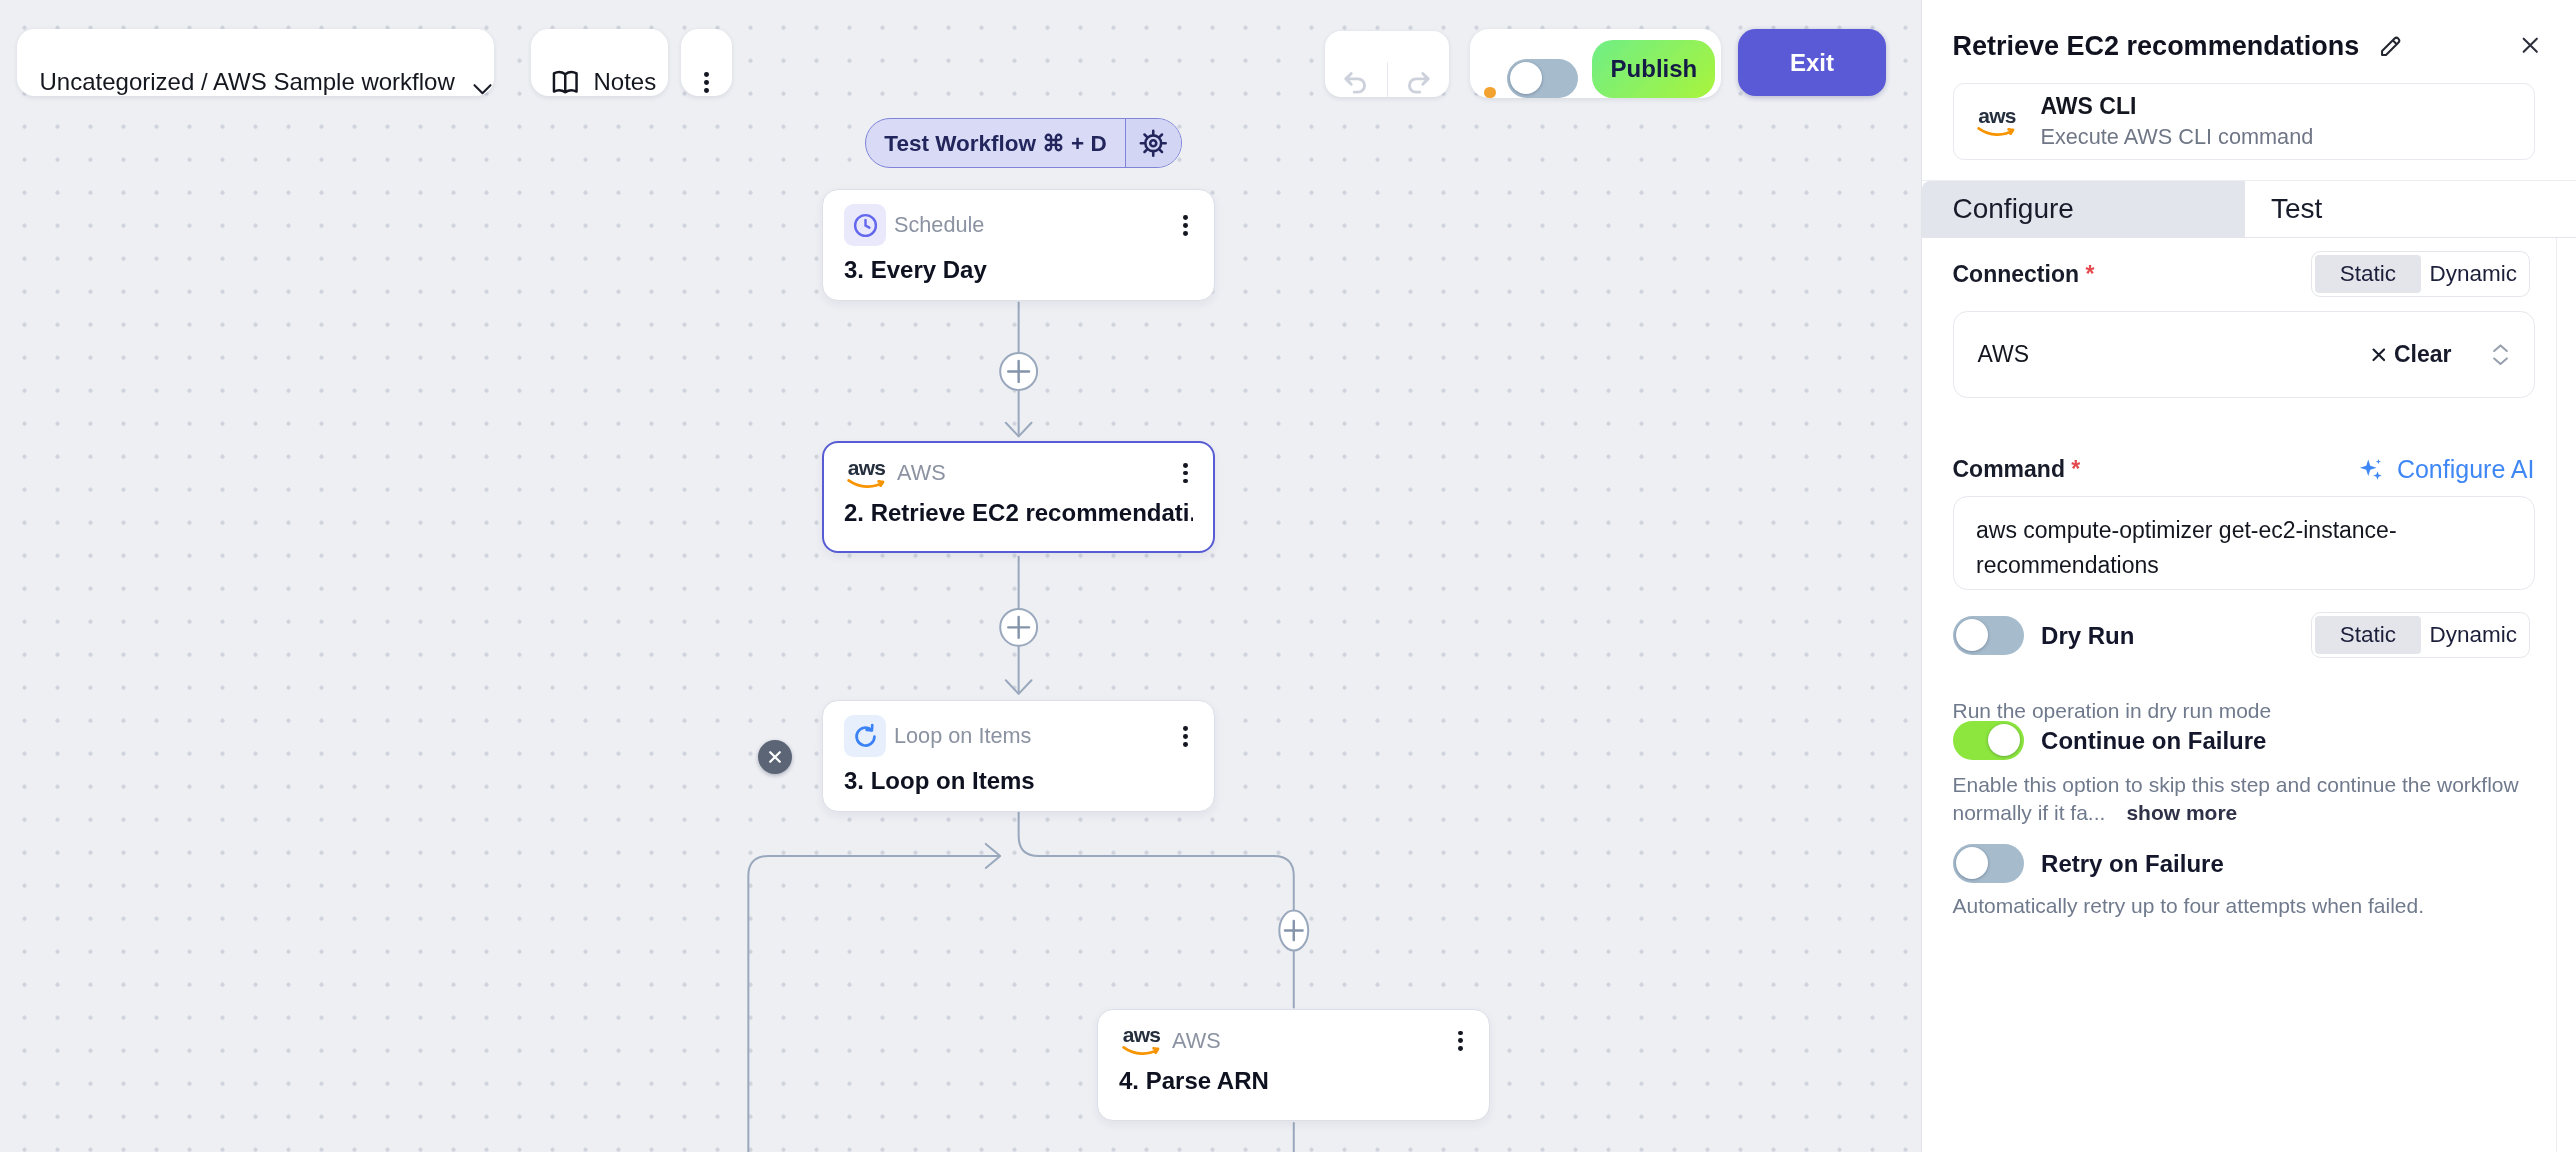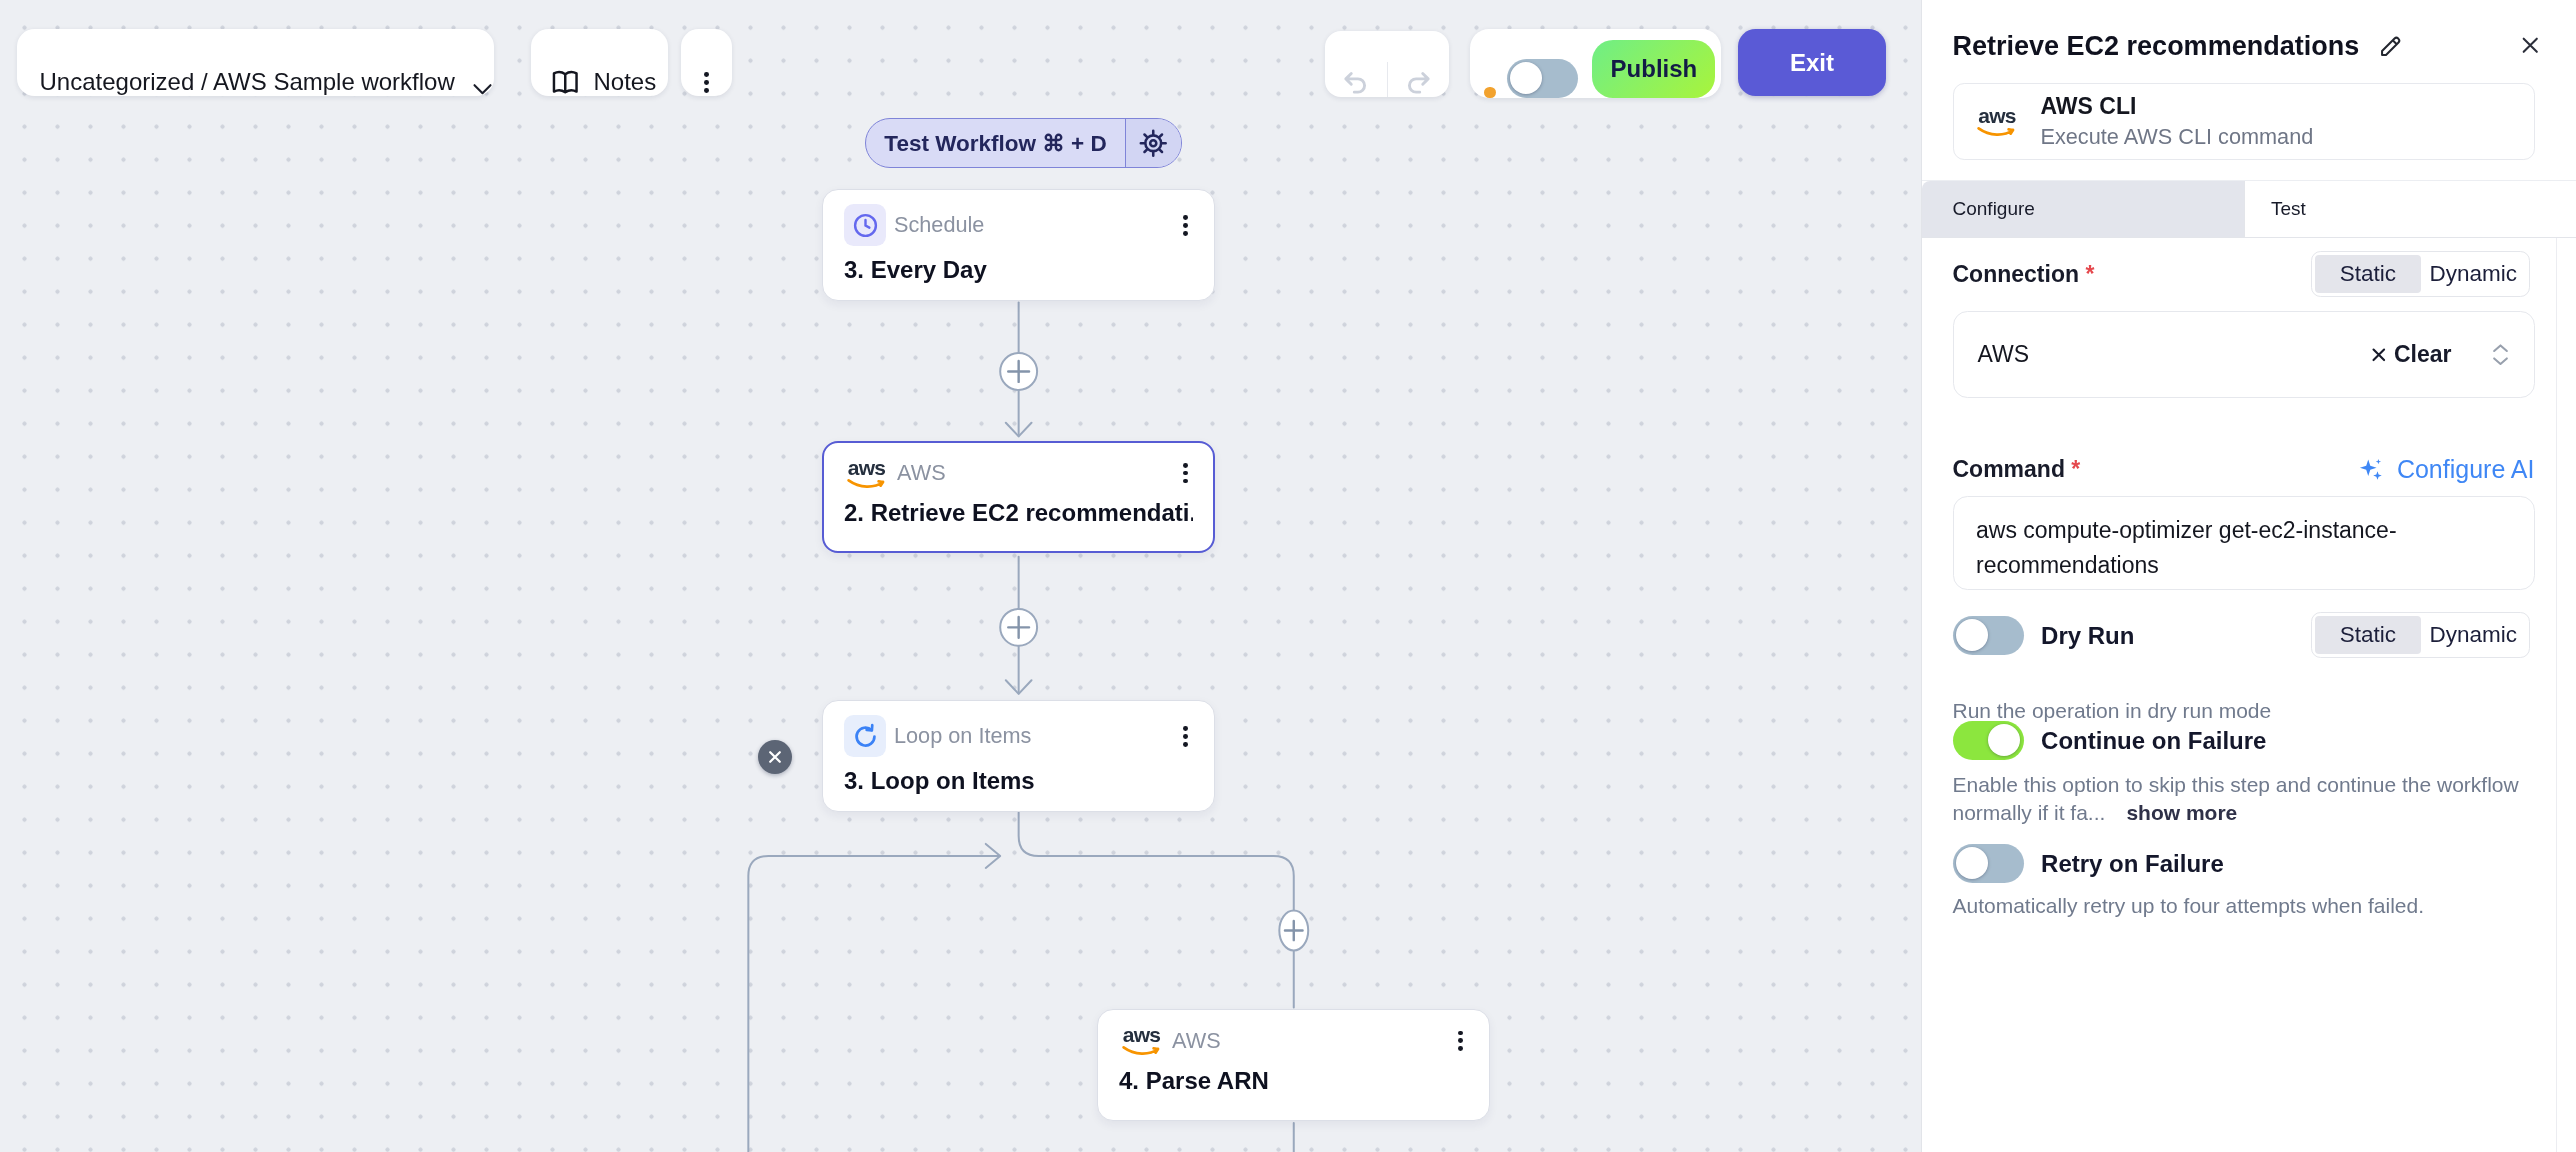--- a/index.html
+++ b/index.html
@@ -126,21 +126,21 @@
     border:1.6px solid #e7e9ee; border-radius:11.2px;
     display:flex; align-items:center; gap:21px; padding:0 21px;
   }
   .app-card-name { font-size:23px; font-weight:600; color:#14161f; }
   .app-card-desc { font-size:21.7px; color:#6f7686; margin-top:4.8px; }
 
   .tabs {
     position:absolute; left:0; top:180px; width:655px; height:58px;
     display:flex; border-top:0.8px solid #eceef2; border-bottom:0.8px solid #e3e5ea;
   }
-  .tab { font-size:19px; display:flex; align-items:center; cursor:pointer; color:#181b2a; }
+  .tab { font-size:28px; display:flex; align-items:center; cursor:pointer; color:#181b2a; }
   .tab.active {
     width:323px; background:#e3e5ec; padding-left:30.5px; font-weight:500;
     border-right:0.8px solid #e3e5ea; border-top-left-radius:8px;
   }
   .tab.inactive { flex:1; padding-left:26px; background:#fff; }
 
   .flabel { font-size:23px; font-weight:600; color:#181b2a; }
   .req { color:#e5484d; margin-left:6.4px; }
 
   .segmented {

